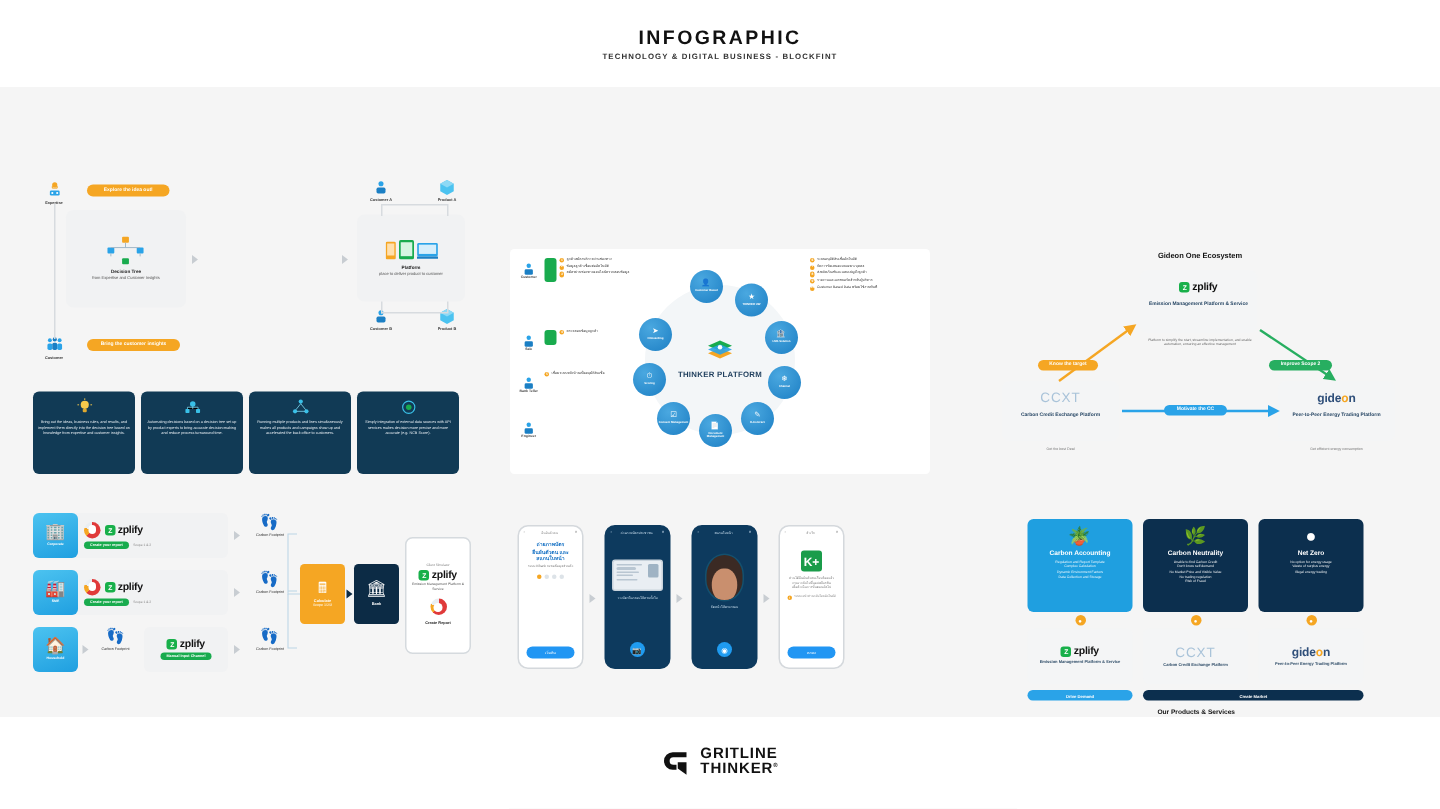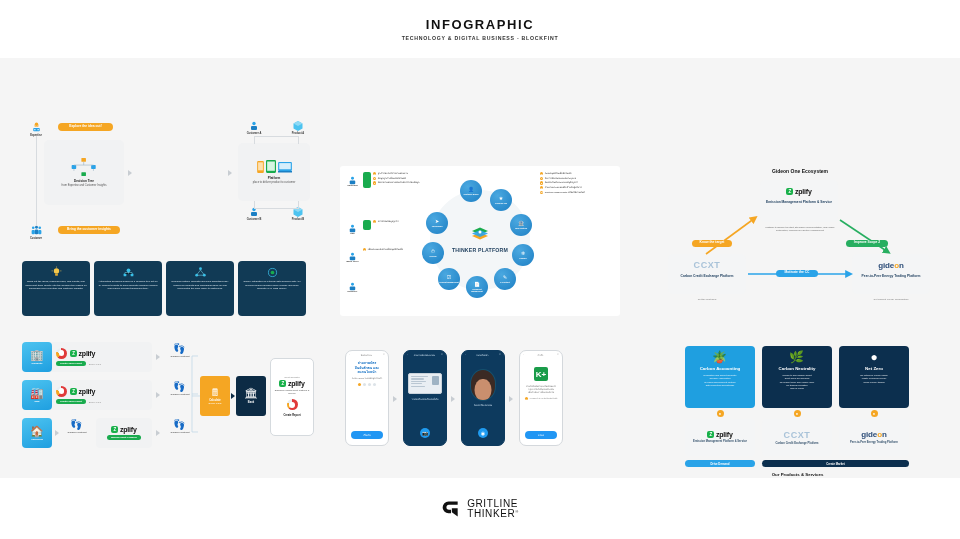--- a/index.html
+++ b/index.html
@@ -18,21 +18,21 @@
   .header .sub { font-size: 5.2px; font-weight: 700; letter-spacing: .75px; color:#333; margin-top:3px; }
 
   
   .canvas { position: relative; height: 420px; background:#f5f5f5; }
 
   
   .footer { height: 61px; background:#fff; display:flex; align-items:center; justify-content:center; gap:6px; }
   .footer .mark { width:20px; height:20px; position:relative; }
   .footer .mark svg { display:block; }
   .footer .wordmark { line-height:1.0; }
-  .footer .wordmark div { font-size:10px; font-weight:400; letter-spacing:.6px; color:#111; }
+  .footer .wordmark div { font-size:10px; font-weight:700; letter-spacing:.6px; color:#111; }
   .footer .tm { font-size:4px; vertical-align:super; color:#111; }
 
   
   .panel { position:absolute; }
   .soft { background:#f1f2f3; border-radius:4px; }
   .pill { border-radius:20px; color:#fff; font-size:3.3px; font-weight:700;
           display:flex; align-items:center; justify-content:center; text-align:center;
           line-height:1.15; padding:0 3px; }
   .pill.orange { background:#f5a623; }
   .pill.green  { background:#27ae60; }
@@ -42,21 +42,21 @@
   .arrow-r { width:0; height:0; border-top:3px solid transparent; border-bottom:3px solid transparent;
              border-left:4px solid #c8cdd2; }
   .ln-h { background:#d7dbdf; height:.6px; }
   .ln-v { background:#d7dbdf; width:.6px; }
 
   
   .zp { display:flex; align-items:center; gap:1.5px; }
   .zp .zmark { background:#18b04a; color:#fff; font-weight:800; border-radius:2px;
                font-size:4.5px; width:7px; height:7px; display:flex; align-items:center; justify-content:center; }
   .zp .ztext { font-size:7px; font-weight:800; color:#111; letter-spacing:-.2px; }
-  .ccxt { font-size:9px; font-weight:700; color:#a9c3d9; letter-spacing:.6px; }
+  .ccxt { font-size:9px; font-weight:400; color:#a9c3d9; letter-spacing:.6px; }
   .gideon { font-size:8px; font-weight:800; color:#2f4f7a; letter-spacing:-.1px; }
   .gideon i { color:#f5a623; font-style:normal; }
 
   
   #p1 { left:22px; top:60px; width:290px; height:205px; }
   .p1-node { position:absolute; text-align:center; width:28px; }
   .p1-node .ic { width:13px; height:13px; margin:0 auto; }
   .p1-node .lb { font-size:2.6px; font-weight:700; color:#333; margin-top:1px; }
   .p1-box { position:absolute; background:#f1f2f3; border-radius:5px;
             display:flex; flex-direction:column; align-items:center; justify-content:center; }

